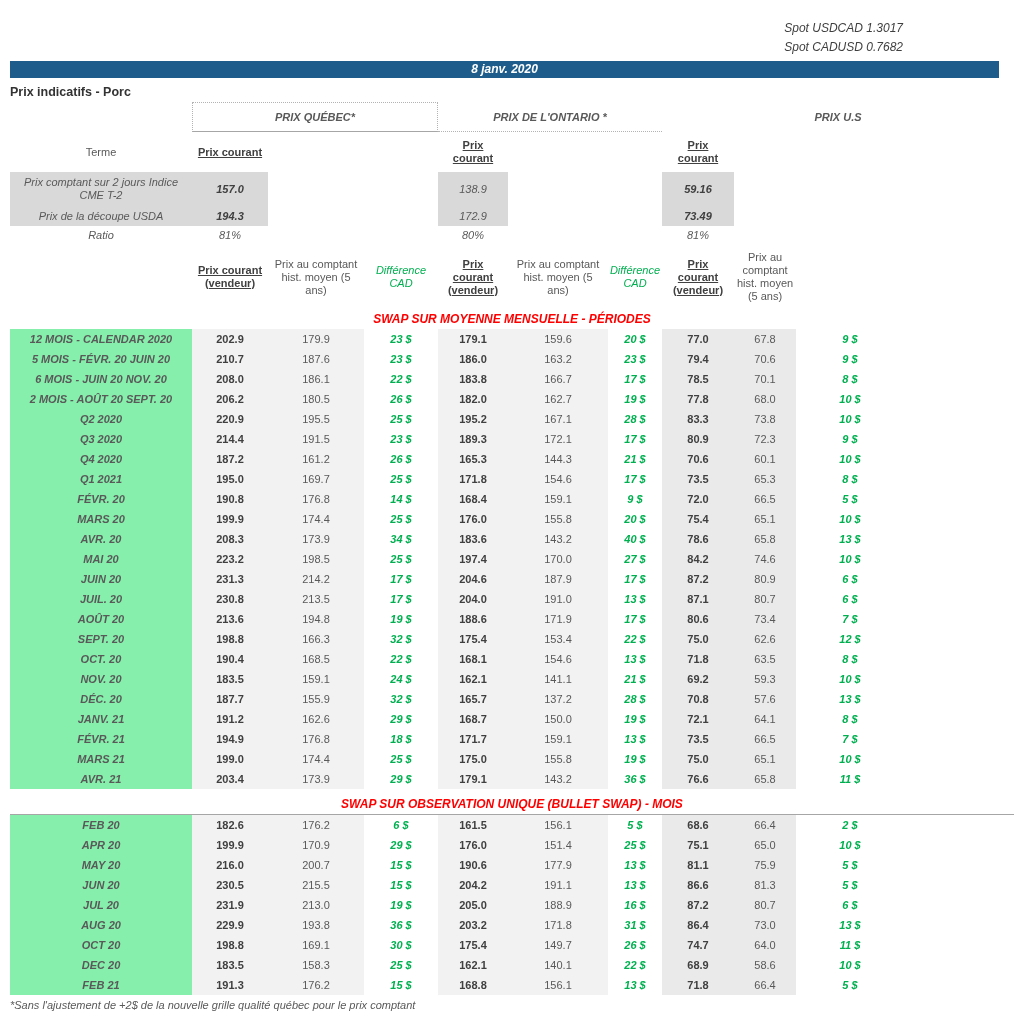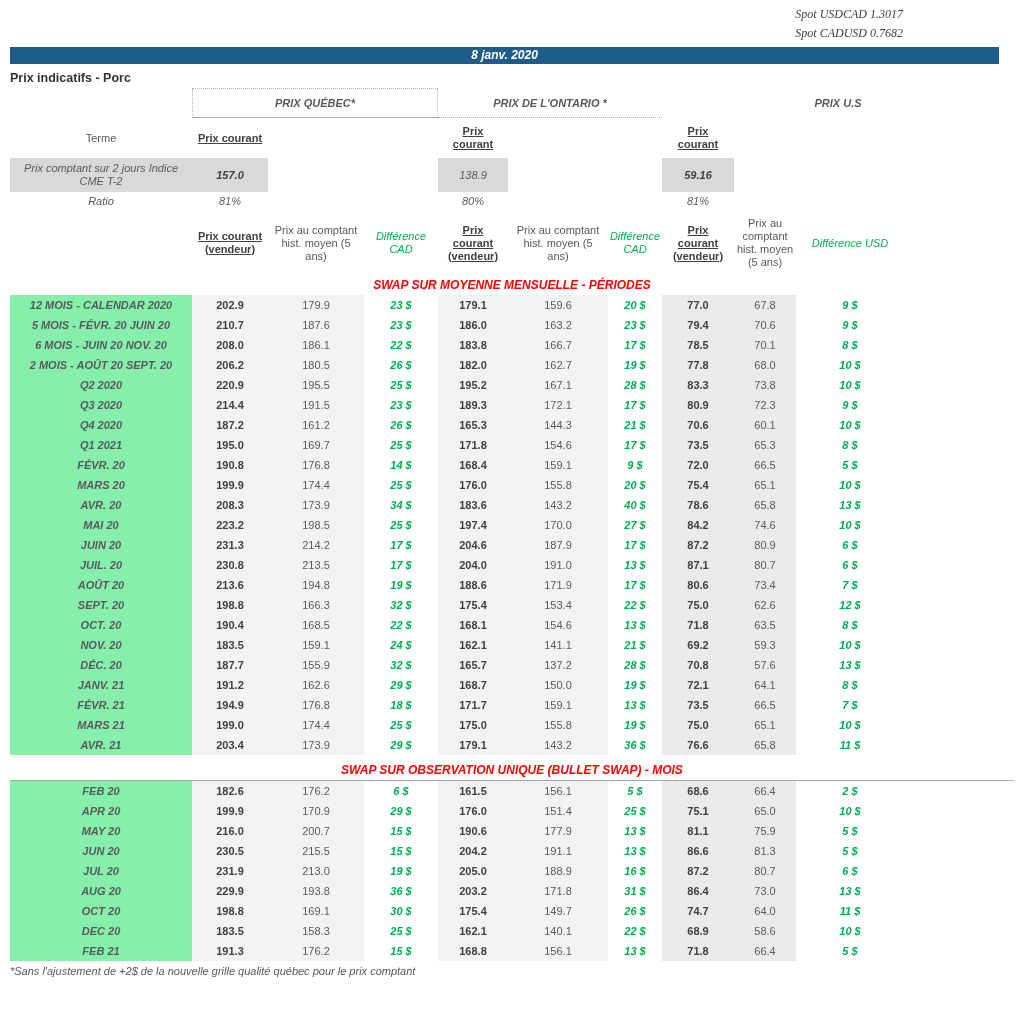--- a/index.html
+++ b/index.html
@@ -2,21 +2,21 @@
 <html><head>
 <meta charset="utf-8">
 <style>
   * { margin:0; padding:0; box-sizing:border-box; }
   html,body { background:#ffffff; }
   body {
     width:1024px; height:1027px;
     font-family:"Liberation Sans", sans-serif;
     color:#404040; overflow:hidden;
   }
-  .spot-lines { width:903px; text-align:right; padding-top:5px;font-family:Liberation Serif, serif; }
+  .spot-lines { width:903px; text-align:right; padding-top:19px; }
   .spot-line { font-size:12px; font-style:italic; color:#3f3f3f; line-height:19px; }
   .banner {
     margin:4px 0 0 10px; width:989px; height:17px; line-height:17px;
     background:#1E5C8C; color:#ffffff; text-align:center;
     font-weight:bold; font-style:italic; font-size:12px;
   }
   .page-title { margin:7px 0 3px 10px; font-size:12.5px; font-weight:bold; color:#333333; }
 
   .table { margin-left:10px; width:1004px; }
   .grid {
@@ -123,20 +123,33 @@
     <div class="cell"></div>
       <div class="cell"></div>
     <div class="cell bg-d spot-v-on">138.9</div>
     <div class="cell"></div>
       <div class="cell"></div>
     <div class="cell bg-d spot-v-us">59.16</div>
     <div class="cell"></div>
       <div class="cell"></div>
       <div class="cell"></div>
   </div>
+  <div class="grid spot-b">
+    <div class="cell bg-d spot-label">Prix de la découpe USDA</div>
+    <div class="cell bg-d spot-v-qc">194.3</div>
+    <div class="cell"></div>
+      <div class="cell"></div>
+    <div class="cell bg-d spot-v-on">172.9</div>
+    <div class="cell"></div>
+      <div class="cell"></div>
+    <div class="cell bg-d spot-v-us">73.49</div>
+    <div class="cell"></div>
+      <div class="cell"></div>
+      <div class="cell"></div>
+  </div>
   <div class="grid spot-c">
     <div class="cell spot-label">Ratio</div>
     <div class="cell ratio-v">81%</div>
     <div class="cell"></div>
       <div class="cell"></div>
     <div class="cell ratio-v">80%</div>
     <div class="cell"></div>
       <div class="cell"></div>
     <div class="cell ratio-v">81%</div>
     <div class="cell"></div>
@@ -163,21 +176,20 @@
       </div>
     <div class="cell h-diff">
         <span class="w58">Différence CAD</span>
       </div>
     <div class="cell h-pc">
         <span class="w58">Prix courant (vendeur)</span>
       </div>
     <div class="cell h-hist">
         <span class="w58">Prix au comptant hist. moyen (5 ans)</span>
       </div>
-    <div class="cell h-diff">Différence USD</div>
     <div class="cell"></div>
   </div>
 
   <div class="grid">
     <div class="section-title">SWAP SUR MOYENNE MENSUELLE - PÉRIODES</div>
   </div>
   <div>
       <div class="grid drow">
         <div class="cell c-label">12 MOIS - CALENDAR 2020</div>
         <div class="cell v pc bg-l">202.9</div>

